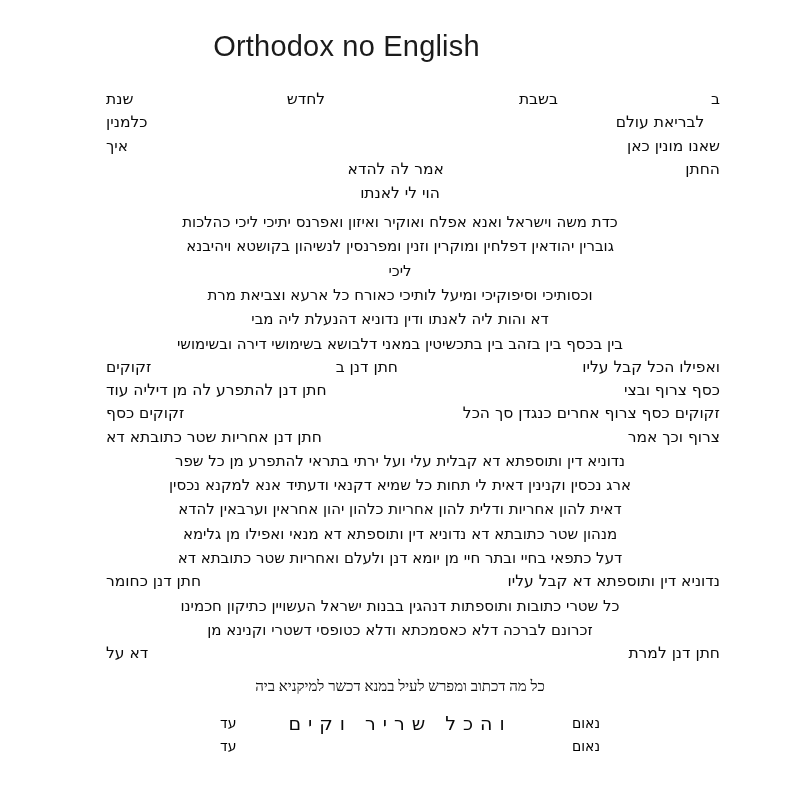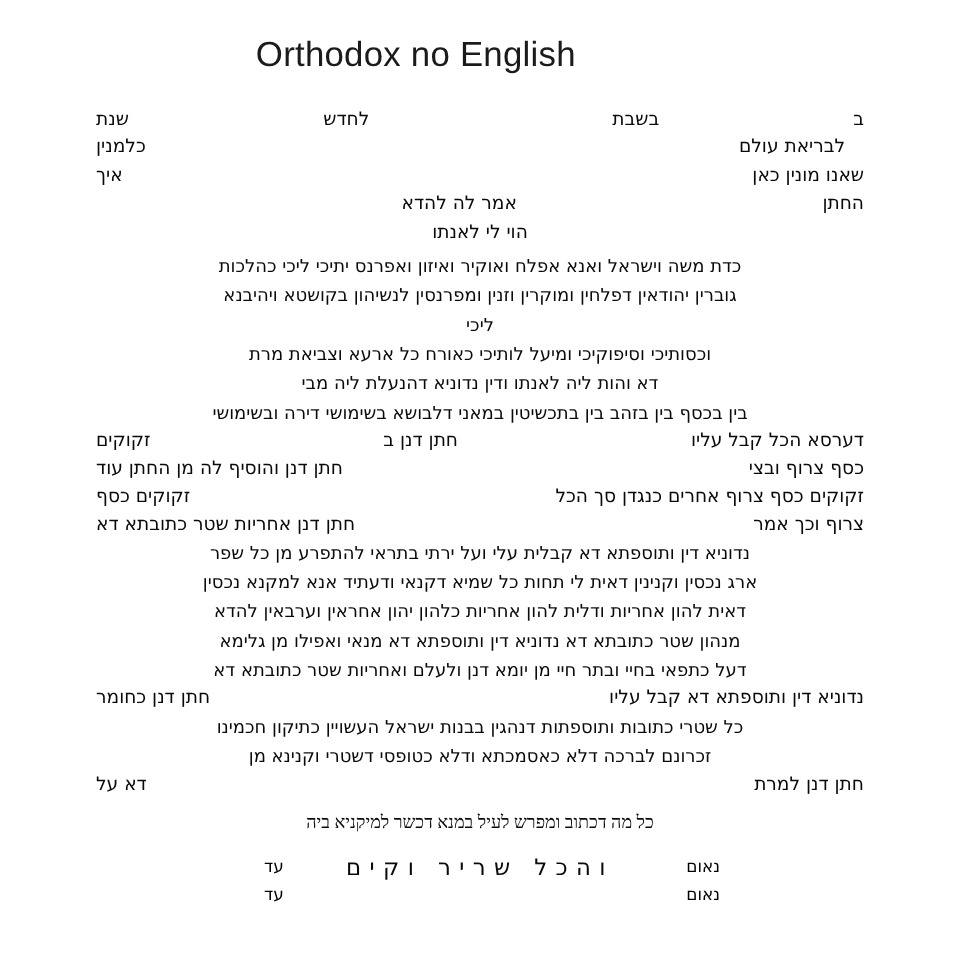--- a/index.html
+++ b/index.html
@@ -45,20 +45,21 @@
     display: flex;
     flex-direction: row;
     justify-content: space-between;
     align-items: baseline;
     font-size: 15.5px;
     line-height: 1.5;
     padding: 0 10px;
   }
   .hdr-row .cell {
     white-space: nowrap;
+    margin-left: 26px;
   }
   .hdr-row .cell.wide {
     min-width: 120px;
     text-align: center;
   }
   .center-line {
     font-size: 15.5px;
     line-height: 1.55;
     text-align: center;
   }
@@ -137,28 +138,28 @@
     <div class="gap-sm"></div>
 
     <div class="body-line">כדת משה וישראל ואנא אפלח ואוקיר ואיזון ואפרנס יתיכי ליכי כהלכות</div>
     <div class="body-line">גוברין יהודאין דפלחין ומוקרין וזנין ומפרנסין לנשיהון בקושטא  ויהיבנא</div>
     <div class="body-line">ליכי</div>
     <div class="body-line">וכסותיכי וסיפוקיכי ומיעל לותיכי כאורח כל ארעא וצביאת מרת</div>
     <div class="body-line">דא והות ליה לאנתו ודין נדוניא  דהנעלת ליה מבי</div>
     <div class="body-line">בין בכסף בין בזהב בין בתכשיטין במאני דלבושא בשימושי דירה ובשימושי</div>
 
     <div class="hdr-row">
-      <span class="cell">דערסא הכל קבל עליו</span>
+      <span class="cell">ואפילו הכל קבל עליו</span>
       <span class="cell wide">חתן דנן ב</span>
       <span class="cell">זקוקים</span>
     </div>
 
     <div class="hdr-row">
       <span class="cell">כסף צרוף ובצי</span>
-      <span class="cell wide">חתן דנן והוסיף לה מן החתן עוד</span>
+      <span class="cell wide">חתן דנן להתפרע לה מן דיליה עוד</span>
     </div>
 
     <div class="hdr-row">
       <span class="cell">זקוקים כסף צרוף אחרים כנגדן סך הכל</span>
       <span class="cell">זקוקים כסף</span>
     </div>
 
     <div class="hdr-row">
       <span class="cell">צרוף וכך אמר</span>
       <span class="cell wide">חתן דנן אחריות שטר כתובתא דא</span>

